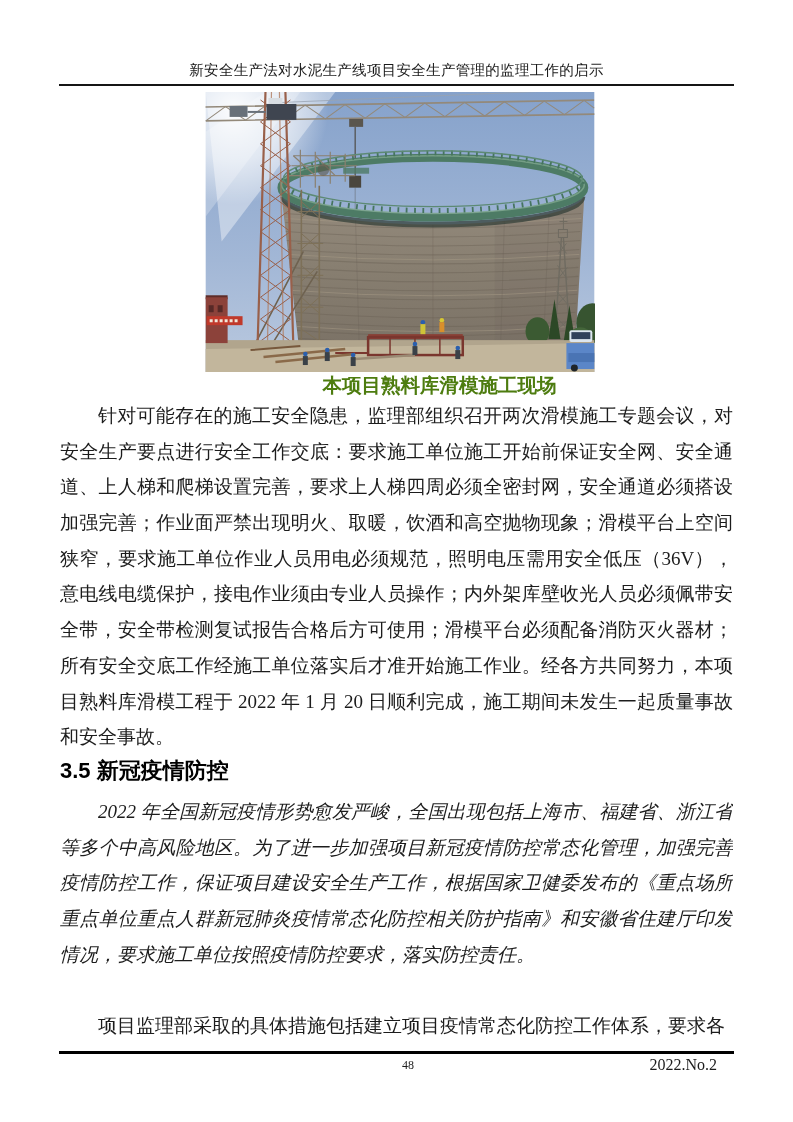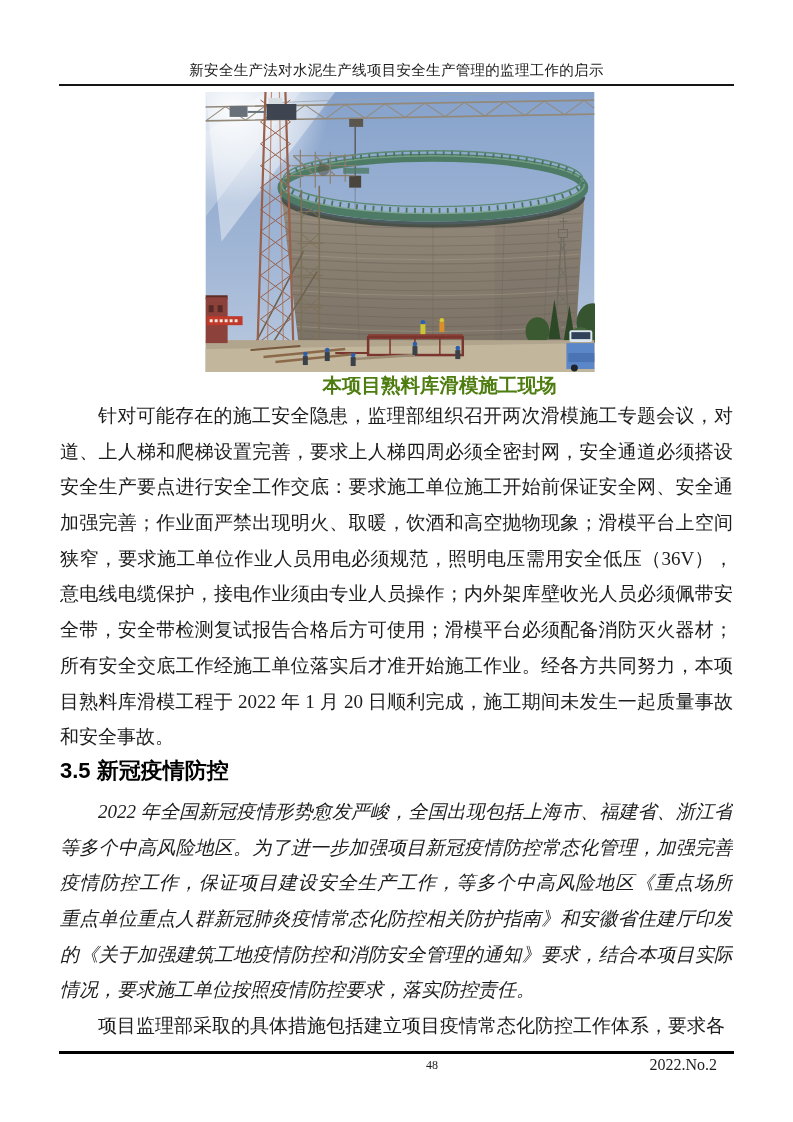--- a/index.html
+++ b/index.html
@@ -15,21 +15,21 @@
   .para{position:absolute;left:60px;width:673px;}
   .p1{top:398px;} .p2{top:794px;font-style:italic;} .p3{top:1008px;}
   .bline{height:35.7px;line-height:35.7px;font-size:19px;text-align:justify;
         text-align-last:justify;overflow:hidden;}
   .bline.first{text-indent:2em;}
   .bline.last{text-align-last:left;}
   .sec{position:absolute;left:60px;top:752px;margin:0;
         font-family:"Liberation Sans","DejaVu Sans",sans-serif;font-weight:bold;
         font-size:22px;line-height:38px;color:#000;}
   .footer-rule{position:absolute;top:1051px;left:59px;width:675px;height:3px;background:#000;}
-  .page-number{position:absolute;top:1057px;left:402px;width:60px;text-align:center;
+  .page-number{position:absolute;top:1057px;left:402px;width:60px;
         font-size:12px;line-height:16px;}
   .issue{position:absolute;top:1057px;right:76px;font-size:16px;line-height:16px;}
 </style>
 </head>
 <body>
 
 <div class="page">
 
   <div class="header-title">新安全生产法对水泥生产线项目安全生产管理的监理工作的启示</div>
   <div class="header-rule"></div>
@@ -230,39 +230,38 @@
         <rect x="364" y="262" width="26" height="9" fill="#4a74b4"></rect>
         <circle cx="370" cy="277" r="3.5" fill="#1f2428"></circle>
       </g>
     </svg>
   </figure>
 
   <figcaption class="caption">本项目熟料库滑模施工现场</figcaption>
 
   <div class="para p1">
       <div class="bline first">针对可能存在的施工安全隐患，监理部组织召开两次滑模施工专题会议，对</div>
+      <div class="bline">安全生产要点进行安全工作交底：要求施工单位施工开始前保证安全网、安全通</div>
       <div class="bline">道、上人梯和爬梯设置完善，要求上人梯四周必须全密封网，安全通道必须搭设</div>
-      <div class="bline">安全生产要点进行安全工作交底：要求施工单位施工开始前保证安全网、安全通</div>
       <div class="bline">加强完善；作业面严禁出现明火、取暖，饮酒和高空抛物现象；滑模平台上空间</div>
       <div class="bline">狭窄，要求施工单位作业人员用电必须规范，照明电压需用安全低压（36V），注</div>
       <div class="bline">意电线电缆保护，接电作业须由专业人员操作；内外架库壁收光人员必须佩带安</div>
       <div class="bline">全带，安全带检测复试报告合格后方可使用；滑模平台必须配备消防灭火器材；</div>
       <div class="bline">所有安全交底工作经施工单位落实后才准开始施工作业。经各方共同努力，本项</div>
       <div class="bline">目熟料库滑模工程于 2022 年 1 月 20 日顺利完成，施工期间未发生一起质量事故</div>
       <div class="bline last">和安全事故。</div>
     </div>
 
   <h3 class="sec">3.5 新冠疫情防控</h3>
 
   <div class="para p2">
       <div class="bline first">2022 年全国新冠疫情形势愈发严峻，全国出现包括上海市、福建省、浙江省</div>
       <div class="bline">等多个中高风险地区。为了进一步加强项目新冠疫情防控常态化管理，加强完善</div>
-      <div class="bline">疫情防控工作，保证项目建设安全生产工作，等多个中高风险地区《重点场所</div>
+      <div class="bline">疫情防控工作，保证项目建设安全生产工作，根据国家卫健委发布的《重点场所</div>
       <div class="bline">重点单位重点人群新冠肺炎疫情常态化防控相关防护指南》和安徽省住建厅印发</div>
-      <div class="bline">的《关于加强建筑工地疫情防控和消防安全管理的通知》要求，结合本项目实际</div>
       <div class="bline last">情况，要求施工单位按照疫情防控要求，落实防控责任。</div>
     </div>
   <div class="para p3">
       <div class="bline first last">项目监理部采取的具体措施包括建立项目疫情常态化防控工作体系，要求各</div>
     </div>
 
   <div class="footer-rule"></div>
   <div class="page-number">48</div>
   <div class="issue">2022.No.2</div>
 

